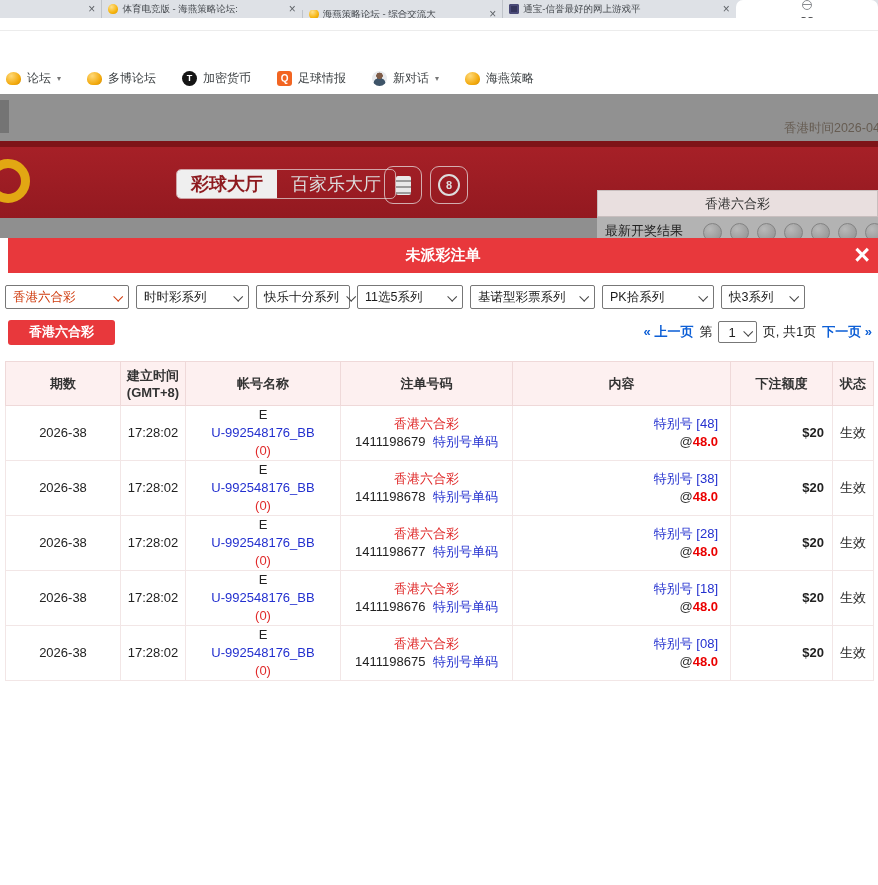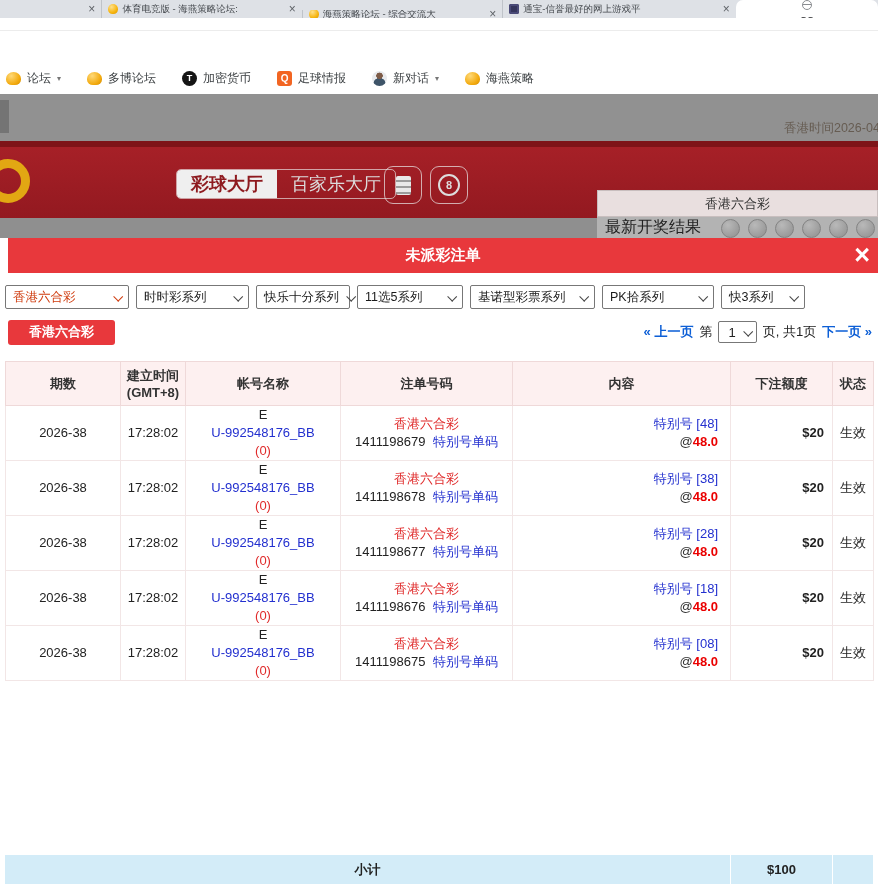--- a/index.html
+++ b/index.html
@@ -54,21 +54,21 @@
   .hbtn{position:absolute;top:19px;width:38px;height:38px;border:1px solid rgba(235,235,235,.7);
         border-radius:9px;display:flex;align-items:center;justify-content:center;box-sizing:border-box;}
   .docic{width:15px;height:19px;border-radius:2px;background:repeating-linear-gradient(to bottom,#e8e8e8 0 4px,#9b9b9b 4px 6px);}
   .ballic{width:22px;height:22px;border:2px solid #ddd;border-radius:50%;color:#ddd;font-size:11px;font-weight:bold;
           display:flex;align-items:center;justify-content:center;box-sizing:border-box;}
   .graynav{position:absolute;top:218px;height:20px;left:0;right:0;background:#8f8f8f;}
 
   .sidepanel{position:absolute;left:597px;top:190px;width:281px;height:48px;overflow:hidden;z-index:2;background:#b3b3b3;}
   .sp-head{height:27px;background:#e9dfdf;border:1px solid #c8bebe;box-sizing:border-box;display:flex;
            align-items:center;justify-content:center;font-size:13px;color:#333;}
-  .sp-body{height:21px;display:flex;align-items:flex-end;gap:6px;padding-left:8px;font-size:16px;color:#222;}
+  .sp-body{height:21px;display:flex;align-items:center;gap:6px;padding-left:8px;font-size:13px;color:#222;}
   .sp-body .lbl{margin-top:6px;white-space:nowrap;}
   .balls{display:flex;gap:8px;margin-left:14px;}
   .ball{width:19px;height:19px;border-radius:50%;flex:none;margin-top:9px;border:1px solid #838383;box-sizing:border-box;
         background:radial-gradient(circle at 35% 30%,#b9b9b9,#8f8f8f);}
 
   
   .modalbar{position:absolute;top:238px;height:35px;left:8px;right:0;background:#e8383c;z-index:5;
             display:flex;align-items:center;justify-content:center;}
   .modalbar .t{font-size:15px;font-weight:bold;color:#fff;}
   .modalbar .x{position:absolute;right:8px;top:1px;font-size:27px;font-weight:bold;color:#fff;line-height:32px;cursor:pointer;}
@@ -398,19 +398,14 @@
       <div>
         <span class="at">@</span><span class="odds">48.0</span>
       </div>
     </td>
     <td class="c-amount">$20</td>
     <td>生效</td>
   </tr>
 </tbody>
     </table>
 
-    <div class="subtotal">
-      <div class="cellA">小计</div>
-      <div class="cellB">$100</div>
-      <div class="cellC"></div>
-    </div>
   </div>
 </div>
 
 </body></html>

